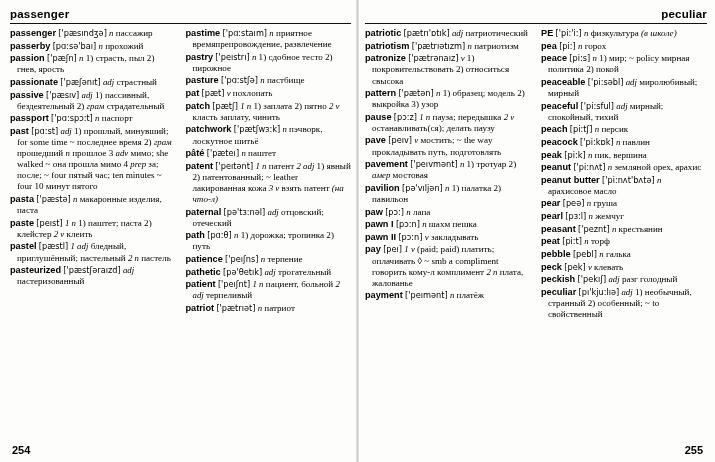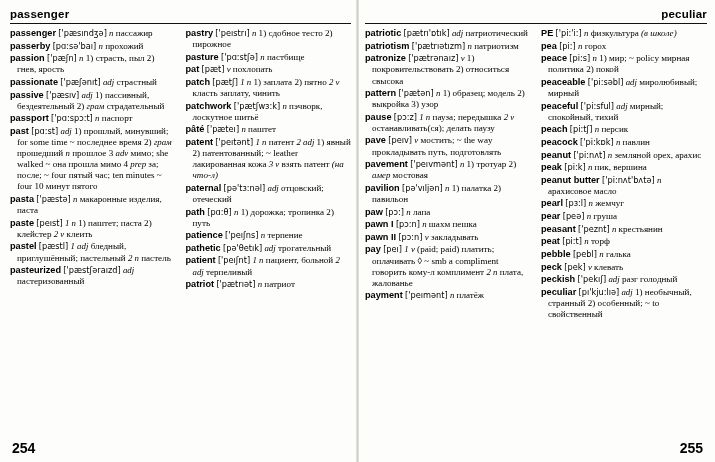--- a/index.html
+++ b/index.html
@@ -81,21 +81,21 @@
   }
   .pos {
     font-style: italic;
     font-size: 8.8px;
   }
   .it { }
   .folio {
     position: absolute;
     bottom: 6px;
     font-family: "Liberation Sans", sans-serif;
-    font-size: 14px;
+    font-size: 11px;
     font-weight: bold;
   }
   .folio.l { left: 12px; }
   .folio.r { right: 12px; margin-left: 33px; }
 </style>
 </head>
 <body>
 
 <div class="page">
   <div class="spread">
@@ -113,20 +113,21 @@
             <div class="entry"><b class="hw">passionate</b> <span class="pron">['pæʃənıt]</span> <i class="pos">adj</i> страстный</div>
             <div class="entry"><b class="hw">passive</b> <span class="pron">['pæsıv]</span> <i class="pos">adj</i> 1) пассивный, бездеятельный 2) <i class="pos">грам</i> страдательный</div>
             <div class="entry"><b class="hw">passport</b> <span class="pron">['pɑ:spɔ:t]</span> <i class="pos">n</i> паспорт</div>
             <div class="entry"><b class="hw">past</b> <span class="pron">[pɑ:st]</span> <i class="pos">adj</i> 1) прошлый, минувший; for some time ~ последнее время 2) <i class="pos">грам</i> прошедший <i class="pos">n</i> прошлое 3 <i class="pos">adv</i> мимо; she walked ~ она прошла мимо 4 <i class="pos">prep</i> за; после; ~ four пятый час; ten minutes ~ four 10 минут пятого</div>
             <div class="entry"><b class="hw">pasta</b> <span class="pron">['pæstə]</span> <i class="pos">n</i> макаронные изделия, паста</div>
             <div class="entry"><b class="hw">paste</b> <span class="pron">[peıst]</span> <i class="pos">1 n</i> 1) паштет; паста 2) клейстер <i class="pos">2 v</i> клеить</div>
             <div class="entry"><b class="hw">pastel</b> <span class="pron">[pæstl]</span> <i class="pos">1 adj</i> бледный, приглушённый; пастельный <i class="pos">2 n</i> пастель</div>
             <div class="entry"><b class="hw">pasteurized</b> <span class="pron">['pæstʃəraızd]</span> <i class="pos">adj</i> пастеризованный</div>
           </div>
         <div class="col">
+            <div class="entry"><b class="hw">pastime</b> <span class="pron">['pɑ:staım]</span> <i class="pos">n</i> приятное времяпрепровождение, развлечение</div>
             <div class="entry"><b class="hw">pastry</b> <span class="pron">['peıstrı]</span> <i class="pos">n</i> 1) сдобное тесто 2) пирожное</div>
             <div class="entry"><b class="hw">pasture</b> <span class="pron">['pɑ:stʃə]</span> <i class="pos">n</i> пастбище</div>
             <div class="entry"><b class="hw">pat</b> <span class="pron">[pæt]</span> <i class="pos">v</i> похлопать</div>
             <div class="entry"><b class="hw">patch</b> <span class="pron">[pætʃ]</span> <i class="pos">1 n</i> 1) заплата 2) пятно <i class="pos">2 v</i> класть заплату, чинить</div>
             <div class="entry"><b class="hw">patchwork</b> <span class="pron">['pætʃwɜ:k]</span> <i class="pos">n</i> пэчворк, лоскутное шитьё</div>
             <div class="entry"><b class="hw">pâté</b> <span class="pron">['pæteı]</span> <i class="pos">n</i> паштет</div>
             <div class="entry"><b class="hw">patent</b> <span class="pron">['peıtənt]</span> <i class="pos">1 n</i> патент <i class="pos">2 adj</i> 1) явный 2) патентованный; ~ leather лакированная кожа <i class="pos">3 v</i> взять патент <i class="it">(на что-л)</i></div>
             <div class="entry"><b class="hw">paternal</b> <span class="pron">[pə'tɜ:nəl]</span> <i class="pos">adj</i> отцовский; отеческий</div>
             <div class="entry"><b class="hw">path</b> <span class="pron">[pɑ:θ]</span> <i class="pos">n</i> 1) дорожка; тропинка 2) путь</div>
             <div class="entry"><b class="hw">patience</b> <span class="pron">['peıʃns]</span> <i class="pos">n</i> терпение</div>
@@ -162,25 +163,25 @@
             <div class="entry"><b class="hw">payment</b> <span class="pron">['peımənt]</span> <i class="pos">n</i> платёж</div>
           </div>
         <div class="col">
             <div class="entry"><b class="hw">PE</b> <span class="pron">['pi:'i:]</span> <i class="pos">n</i> физкультура <i class="it">(в школе)</i></div>
             <div class="entry"><b class="hw">pea</b> <span class="pron">[pi:]</span> <i class="pos">n</i> горох</div>
             <div class="entry"><b class="hw">peace</b> <span class="pron">[pi:s]</span> <i class="pos">n</i> 1) мир; ~ policy мирная политика 2) покой</div>
             <div class="entry"><b class="hw">peaceable</b> <span class="pron">['pi:səbl]</span> <i class="pos">adj</i> миролюбивый; мирный</div>
             <div class="entry"><b class="hw">peaceful</b> <span class="pron">['pi:sful]</span> <i class="pos">adj</i> мирный; спокойный, тихий</div>
             <div class="entry"><b class="hw">peach</b> <span class="pron">[pi:tʃ]</span> <i class="pos">n</i> персик</div>
             <div class="entry"><b class="hw">peacock</b> <span class="pron">['pi:kɒk]</span> <i class="pos">n</i> павлин</div>
+            <div class="entry"><b class="hw">peak</b> <span class="pron">[pi:k]</span> <i class="pos">n</i> пик, вершина</div>
             <div class="entry"><b class="hw">peanut</b> <span class="pron">['pi:nʌt]</span> <i class="pos">n</i> земляной орех, арахис</div>
-            <div class="entry"><b class="hw">peak</b> <span class="pron">[pi:k]</span> <i class="pos">n</i> пик, вершина</div>
             <div class="entry"><b class="hw">peanut butter</b> <span class="pron">['pi:nʌt'bʌtə]</span> <i class="pos">n</i> арахисовое масло</div>
+            <div class="entry"><b class="hw">pear</b> <span class="pron">[peə]</span> <i class="pos">n</i> груша</div>
             <div class="entry"><b class="hw">pearl</b> <span class="pron">[pɜ:l]</span> <i class="pos">n</i> жемчуг</div>
-            <div class="entry"><b class="hw">pear</b> <span class="pron">[peə]</span> <i class="pos">n</i> груша</div>
             <div class="entry"><b class="hw">peasant</b> <span class="pron">['peznt]</span> <i class="pos">n</i> крестьянин</div>
             <div class="entry"><b class="hw">peat</b> <span class="pron">[pi:t]</span> <i class="pos">n</i> торф</div>
             <div class="entry"><b class="hw">pebble</b> <span class="pron">[pebl]</span> <i class="pos">n</i> галька</div>
             <div class="entry"><b class="hw">peck</b> <span class="pron">[pek]</span> <i class="pos">v</i> клевать</div>
             <div class="entry"><b class="hw">peckish</b> <span class="pron">['pekıʃ]</span> <i class="pos">adj</i> разг голодный</div>
             <div class="entry"><b class="hw">peculiar</b> <span class="pron">[pı'kju:lıə]</span> <i class="pos">adj</i> 1) необычный, странный 2) особенный; ~ to свойственный</div>
           </div>
       </div>
       <div class="folio r">255</div>
     </div>

